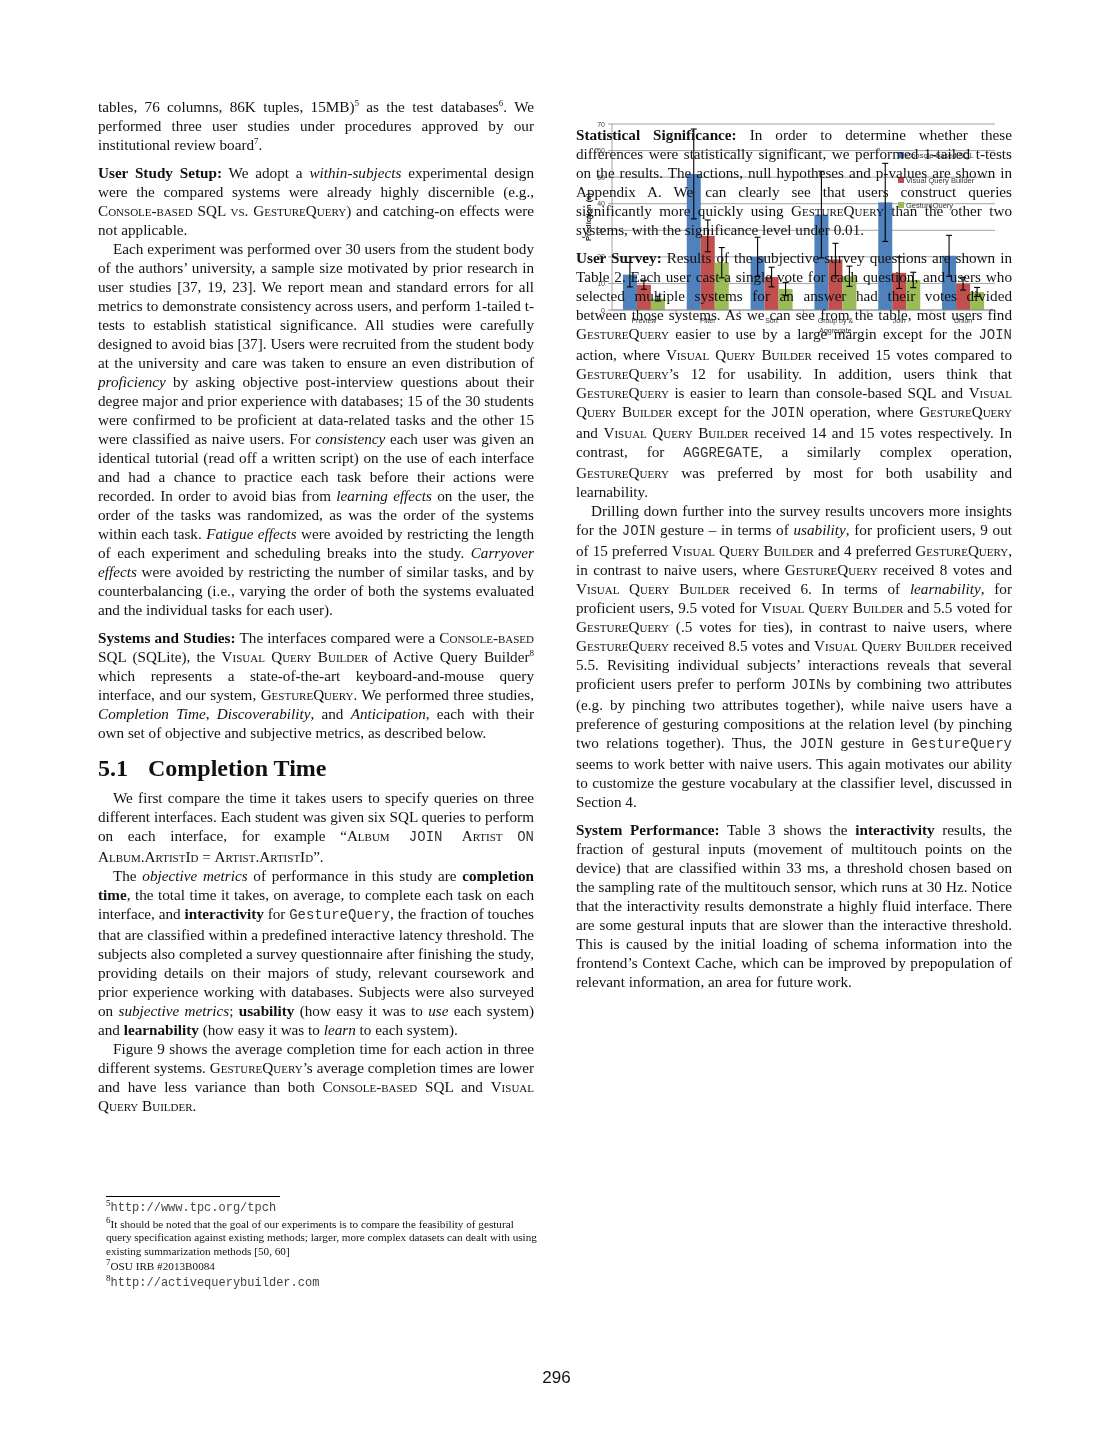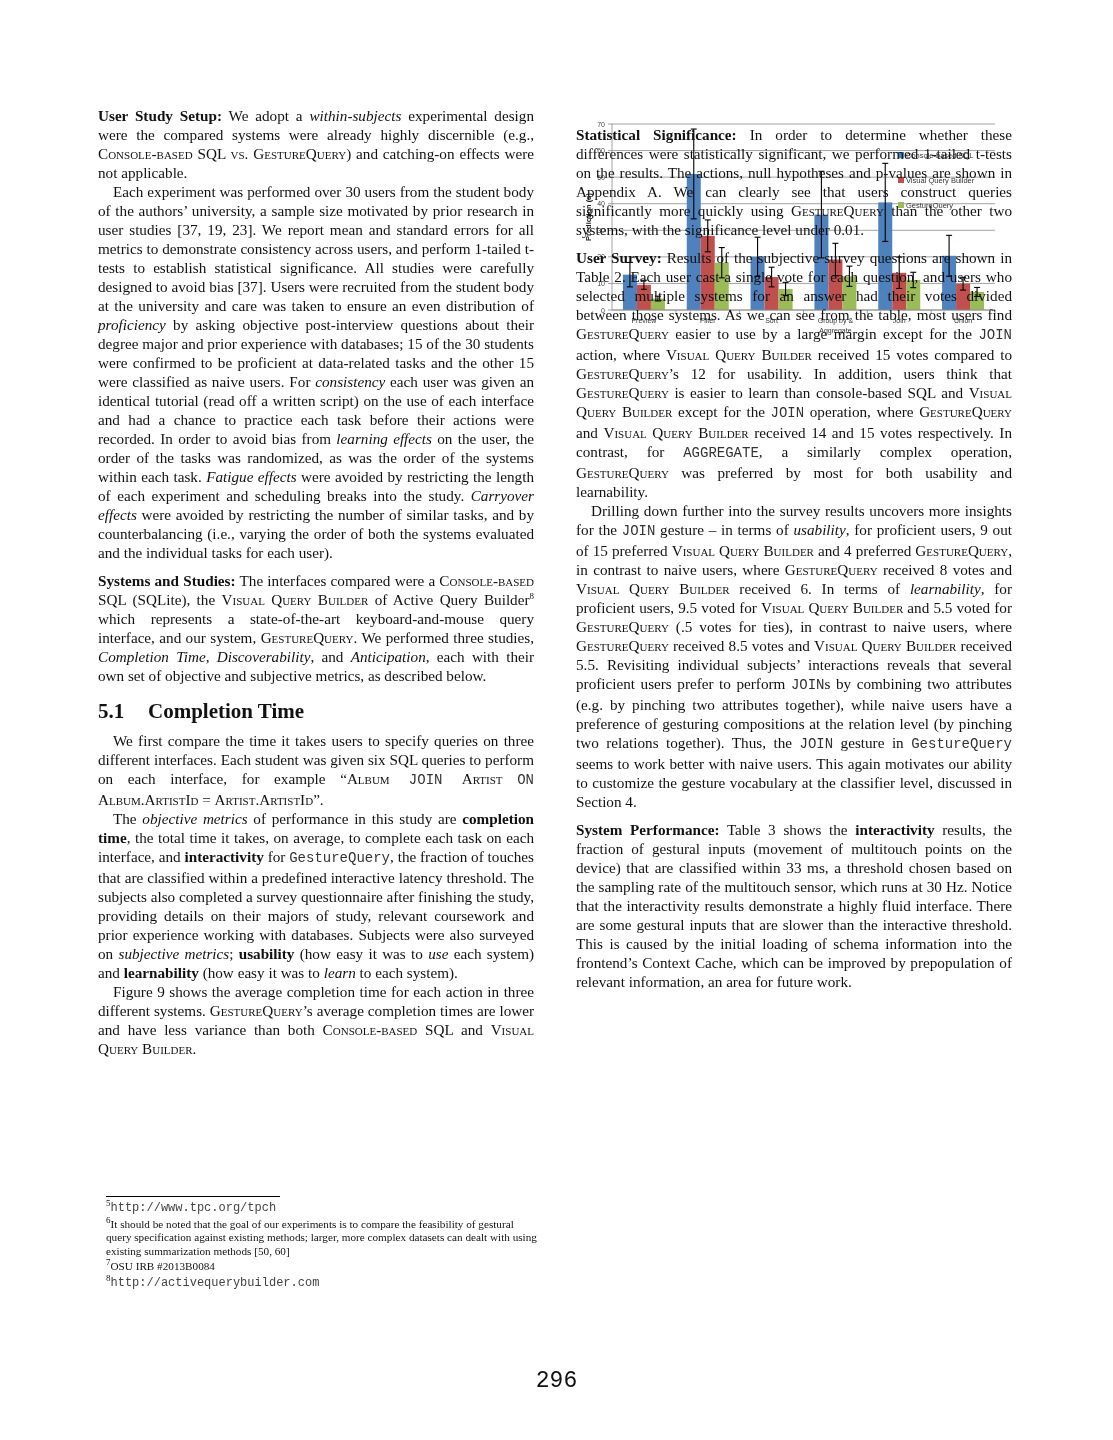--- a/index.html
+++ b/index.html
@@ -6,34 +6,35 @@
   body { width: 1113px; height: 1440px; position: relative; font-family: "Liberation Serif", serif; color: #111; }
   .col { position: absolute; font-size: 15.2px; line-height: 19px; text-align: justify; }
   .left { left: 98px; top: 97px; width: 436px; }
   .right { left: 576px; top: 97px; width: 436px; }
   p { margin: 0; }
   .indent { text-indent: 15px; }
   .gap { margin-top: 9px; }
   .sc { font-variant: small-caps; }
   .mono { font-family: "Liberation Mono", monospace; font-size: 14px; color: #333; }
   sup { font-size: 9px; line-height: 0; }
-  h2 { font-size: 21px; font-weight: bold; margin: 14px 0 8px 0; line-height: 24px; }
+  h2 { font-size: 24px; font-weight: bold; margin: 14px 0 8px 0; line-height: 24px; }
   h2 .num { display: inline-block; width: 50px; }
   .footnotes { position: absolute; left: 98px; top: 1196px; width: 436px; font-size: 11.2px; line-height: 13.5px; text-align: left; margin-left: 8px; }
   .fn-rule { width: 174px; border-top: 1px solid #000; margin-bottom: 4px; }
   .footnotes .mono { font-size: 12px; color: #444; }
   .footnotes p { margin-bottom: 2px; }
   .chart { position: absolute; left: 576px; top: 115px; width: 436px; height: 225px; }
   .caption { font-weight: bold; font-size: 15.2px; line-height: 19.5px; margin-top: 236px; }
-  .page-num { position: absolute; left: 0; width: 1113px; top: 1368px; text-align: center; font-family: Liberation Mono, monospace; font-size: 23px; }
+  .page-num { position: absolute; left: 0; width: 1113px; top: 1368px; text-align: center; font-family: Liberation Sans, sans-serif; font-size: 17px; }
 </style>
 </head>
 <body>
 
 <div class="col left">
+  <p><span>tables, 76 columns, 86K tuples, 15MB)</span><sup>5</sup><span> as the test databases</span><sup>6</sup><span>. We performed three user studies under procedures approved by our institutional review board</span><sup>7</sup><span>.</span></p>
 
   <p class="gap"><b>User Study Setup:</b><span> We adopt a </span><i>within-subjects</i><span> experimental design were the compared systems were already highly discernible (e.g., </span><span class="sc">Console-based</span><span> SQL </span><span class="sc">vs.</span><span> </span><span class="sc">GestureQuery</span><span>) and catching-on effects were not applicable.</span></p>
 
   <p class="indent"><span>Each experiment was performed over 30 users from the student body of the authors’ university, a sample size motivated by prior research in user studies [37, 19, 23]. We report mean and standard errors for all metrics to demonstrate consistency across users, and perform 1-tailed t-tests to establish statistical significance. All studies were carefully designed to avoid bias [37]. Users were recruited from the student body at the university and care was taken to ensure an even distribution of </span><i>proficiency</i><span> by asking objective post-interview questions about their degree major and prior experience with databases; 15 of the 30 students were confirmed to be proficient at data-related tasks and the other 15 were classified as naive users. For </span><i>consistency</i><span> each user was given an identical tutorial (read off a written script) on the use of each interface and had a chance to practice each task before their actions were recorded. In order to avoid bias from </span><i>learning effects</i><span> on the user, the order of the tasks was randomized, as was the order of the systems within each task. </span><i>Fatigue effects</i><span> were avoided by restricting the length of each experiment and scheduling breaks into the study. </span><i>Carryover effects</i><span> were avoided by restricting the number of similar tasks, and by counterbalancing (i.e., varying the order of both the systems evaluated and the individual tasks for each user).</span></p>
 
   <p class="gap"><b>Systems and Studies:</b><span> The interfaces compared were a </span><span class="sc">Console-based</span><span> SQL (SQLite), the </span><span class="sc">Visual Query Builder</span><span> of Active Query Builder</span><sup>8</sup><span> which represents a state-of-the-art keyboard-and-mouse query interface, and our system, </span><span class="sc">GestureQuery</span><span>. We performed three studies, </span><i>Completion Time</i><span>, </span><i>Discoverability</i><span>, and </span><i>Anticipation</i><span>, each with their own set of objective and subjective metrics, as described below.</span></p>
 
   <h2><span class="num">5.1</span><span>Completion Time</span></h2>
 
   <p class="indent"><span>We first compare the time it takes users to specify queries on three different interfaces. Each student was given six SQL queries to perform on each interface, for example “</span><span class="sc">Album</span><span class="mono"> JOIN </span><span class="sc">Artist</span> <span class="mono">ON</span><span> </span><span class="sc">Album.ArtistId</span><span> = </span><span class="sc">Artist.ArtistId</span><span>”.</span></p>

